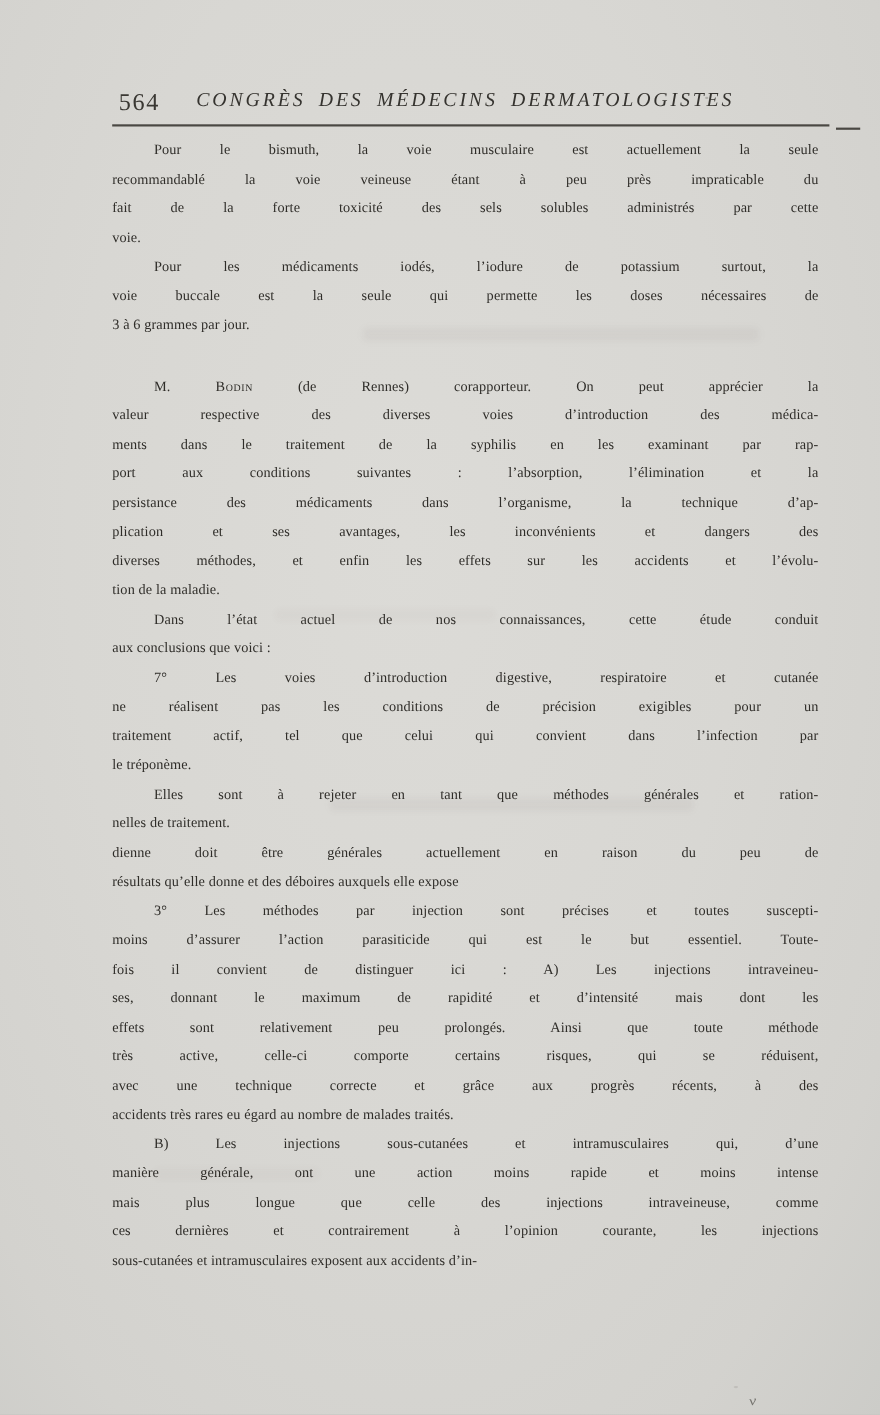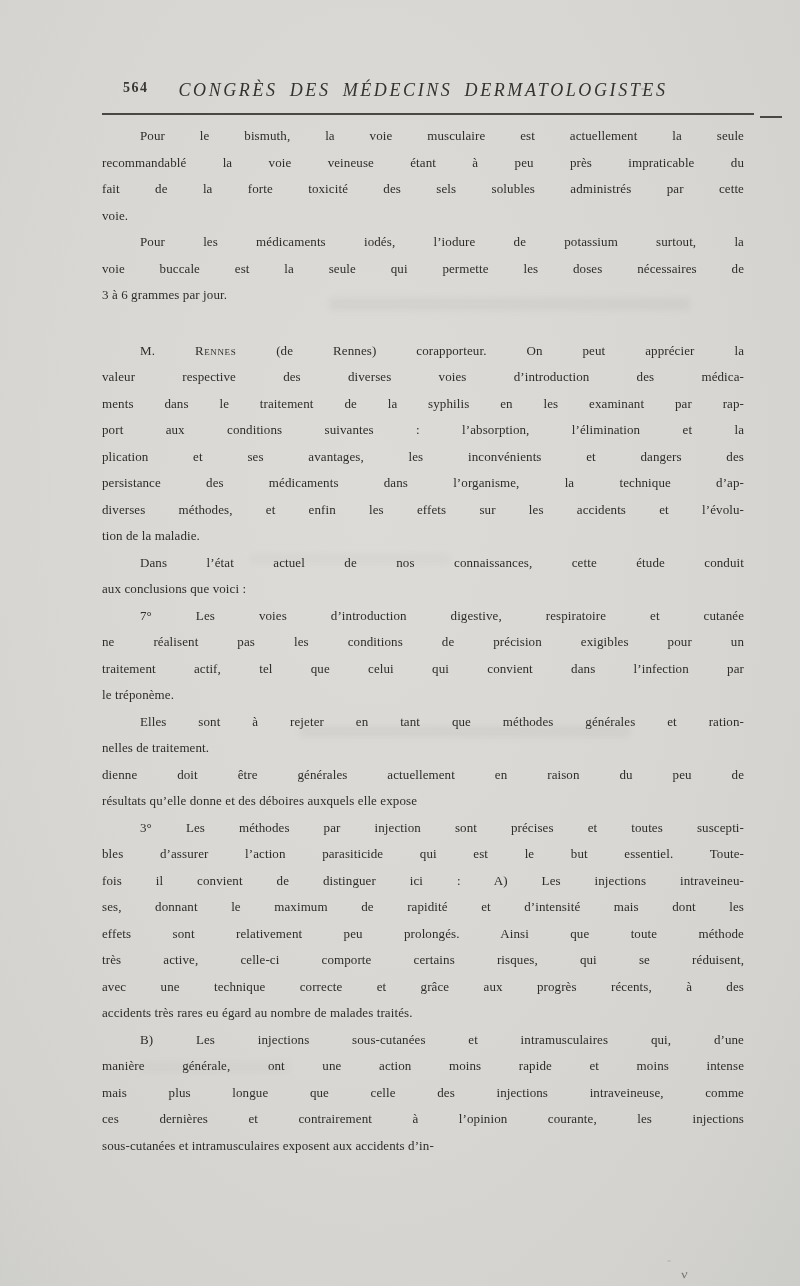--- a/index.html
+++ b/index.html
@@ -34,25 +34,24 @@
     width:642px;
     margin-left:102px;
   }
   .pagehead{
     position:relative;
     padding-top:80px;
     height:22px;
   }
   .folio{
     position:absolute;
-    left:21px;top:80px;
-    font-size:14px;
+    left:6px;top:80px;
+    font-size:22px;
     letter-spacing:1.5px;
     color:#3a3833;
-    font-weight:bold;
   }
   .running{
     display:block;
     text-align:center;
     font-style:italic;
     font-size:18px;
     letter-spacing:2.6px;
     word-spacing:5px;
     color:#35332f;
     white-space:nowrap;
@@ -132,26 +131,26 @@
           <div class="line">recommandablé la voie veineuse étant à peu près impraticable du</div>
           <div class="line">fait de la forte toxicité des sels solubles administrés par cette</div>
           <div class="line last">voie.</div>
         </div>
         <div class="para">
           <div class="line first">Pour les médicaments iodés, l’iodure de potassium surtout, la</div>
           <div class="line">voie buccale est la seule qui permette les doses nécessaires de</div>
           <div class="line last">3 à 6 grammes par jour.</div>
         </div>
         <div class="para gap">
-          <div class="line first">M. <span class="sc">Rennes</span> (de Rennes) corapporteur. On peut apprécier la</div>
+          <div class="line first">M. <span class="sc">Bodin</span> (de Rennes) corapporteur. On peut apprécier la</div>
           <div class="line">valeur respective des diverses voies d’introduction des médica-</div>
           <div class="line">ments dans le traitement de la syphilis en les examinant par rap-</div>
           <div class="line">port aux conditions suivantes : l’absorption, l’élimination et la</div>
+          <div class="line">persistance des médicaments dans l’organisme, la technique d’ap-</div>
           <div class="line">plication et ses avantages, les inconvénients et dangers des</div>
-          <div class="line">persistance des médicaments dans l’organisme, la technique d’ap-</div>
           <div class="line">diverses méthodes, et enfin les effets sur les accidents et l’évolu-</div>
           <div class="line last">tion de la maladie.</div>
         </div>
         <div class="para">
           <div class="line first">Dans l’état actuel de nos connaissances, cette étude conduit</div>
           <div class="line last">aux conclusions que voici :</div>
         </div>
         <div class="para">
           <div class="line first">7° Les voies d’introduction digestive, respiratoire et cutanée</div>
           <div class="line">ne réalisent pas les conditions de précision exigibles pour un</div>
@@ -161,21 +160,21 @@
         <div class="para">
           <div class="line first">Elles sont à rejeter en tant que méthodes générales et ration-</div>
           <div class="line last">nelles de traitement.</div>
         </div>
         <div class="para">
           <div class="line">dienne doit être générales actuellement en raison du peu de</div>
           <div class="line last">résultats qu’elle donne et des déboires auxquels elle expose</div>
         </div>
         <div class="para">
           <div class="line first">3° Les méthodes par injection sont précises et toutes suscepti-</div>
-          <div class="line">bles d’assurer l’action parasiticide qui est le but essentiel. Toute-</div>
+          <div class="line">moins d’assurer l’action parasiticide qui est le but essentiel. Toute-</div>
           <div class="line">fois il convient de distinguer ici : A) Les injections intraveineu-</div>
           <div class="line">ses, donnant le maximum de rapidité et d’intensité mais dont les</div>
           <div class="line">effets sont relativement peu prolongés. Ainsi que toute méthode</div>
           <div class="line">très active, celle-ci comporte certains risques, qui se réduisent,</div>
           <div class="line">avec une technique correcte et grâce aux progrès récents, à des</div>
           <div class="line last">accidents très rares eu égard au nombre de malades traités.</div>
         </div>
         <div class="para">
           <div class="line first">B) Les injections sous-cutanées et intramusculaires qui, d’une</div>
           <div class="line">manière générale, ont une action moins rapide et moins intense</div>

